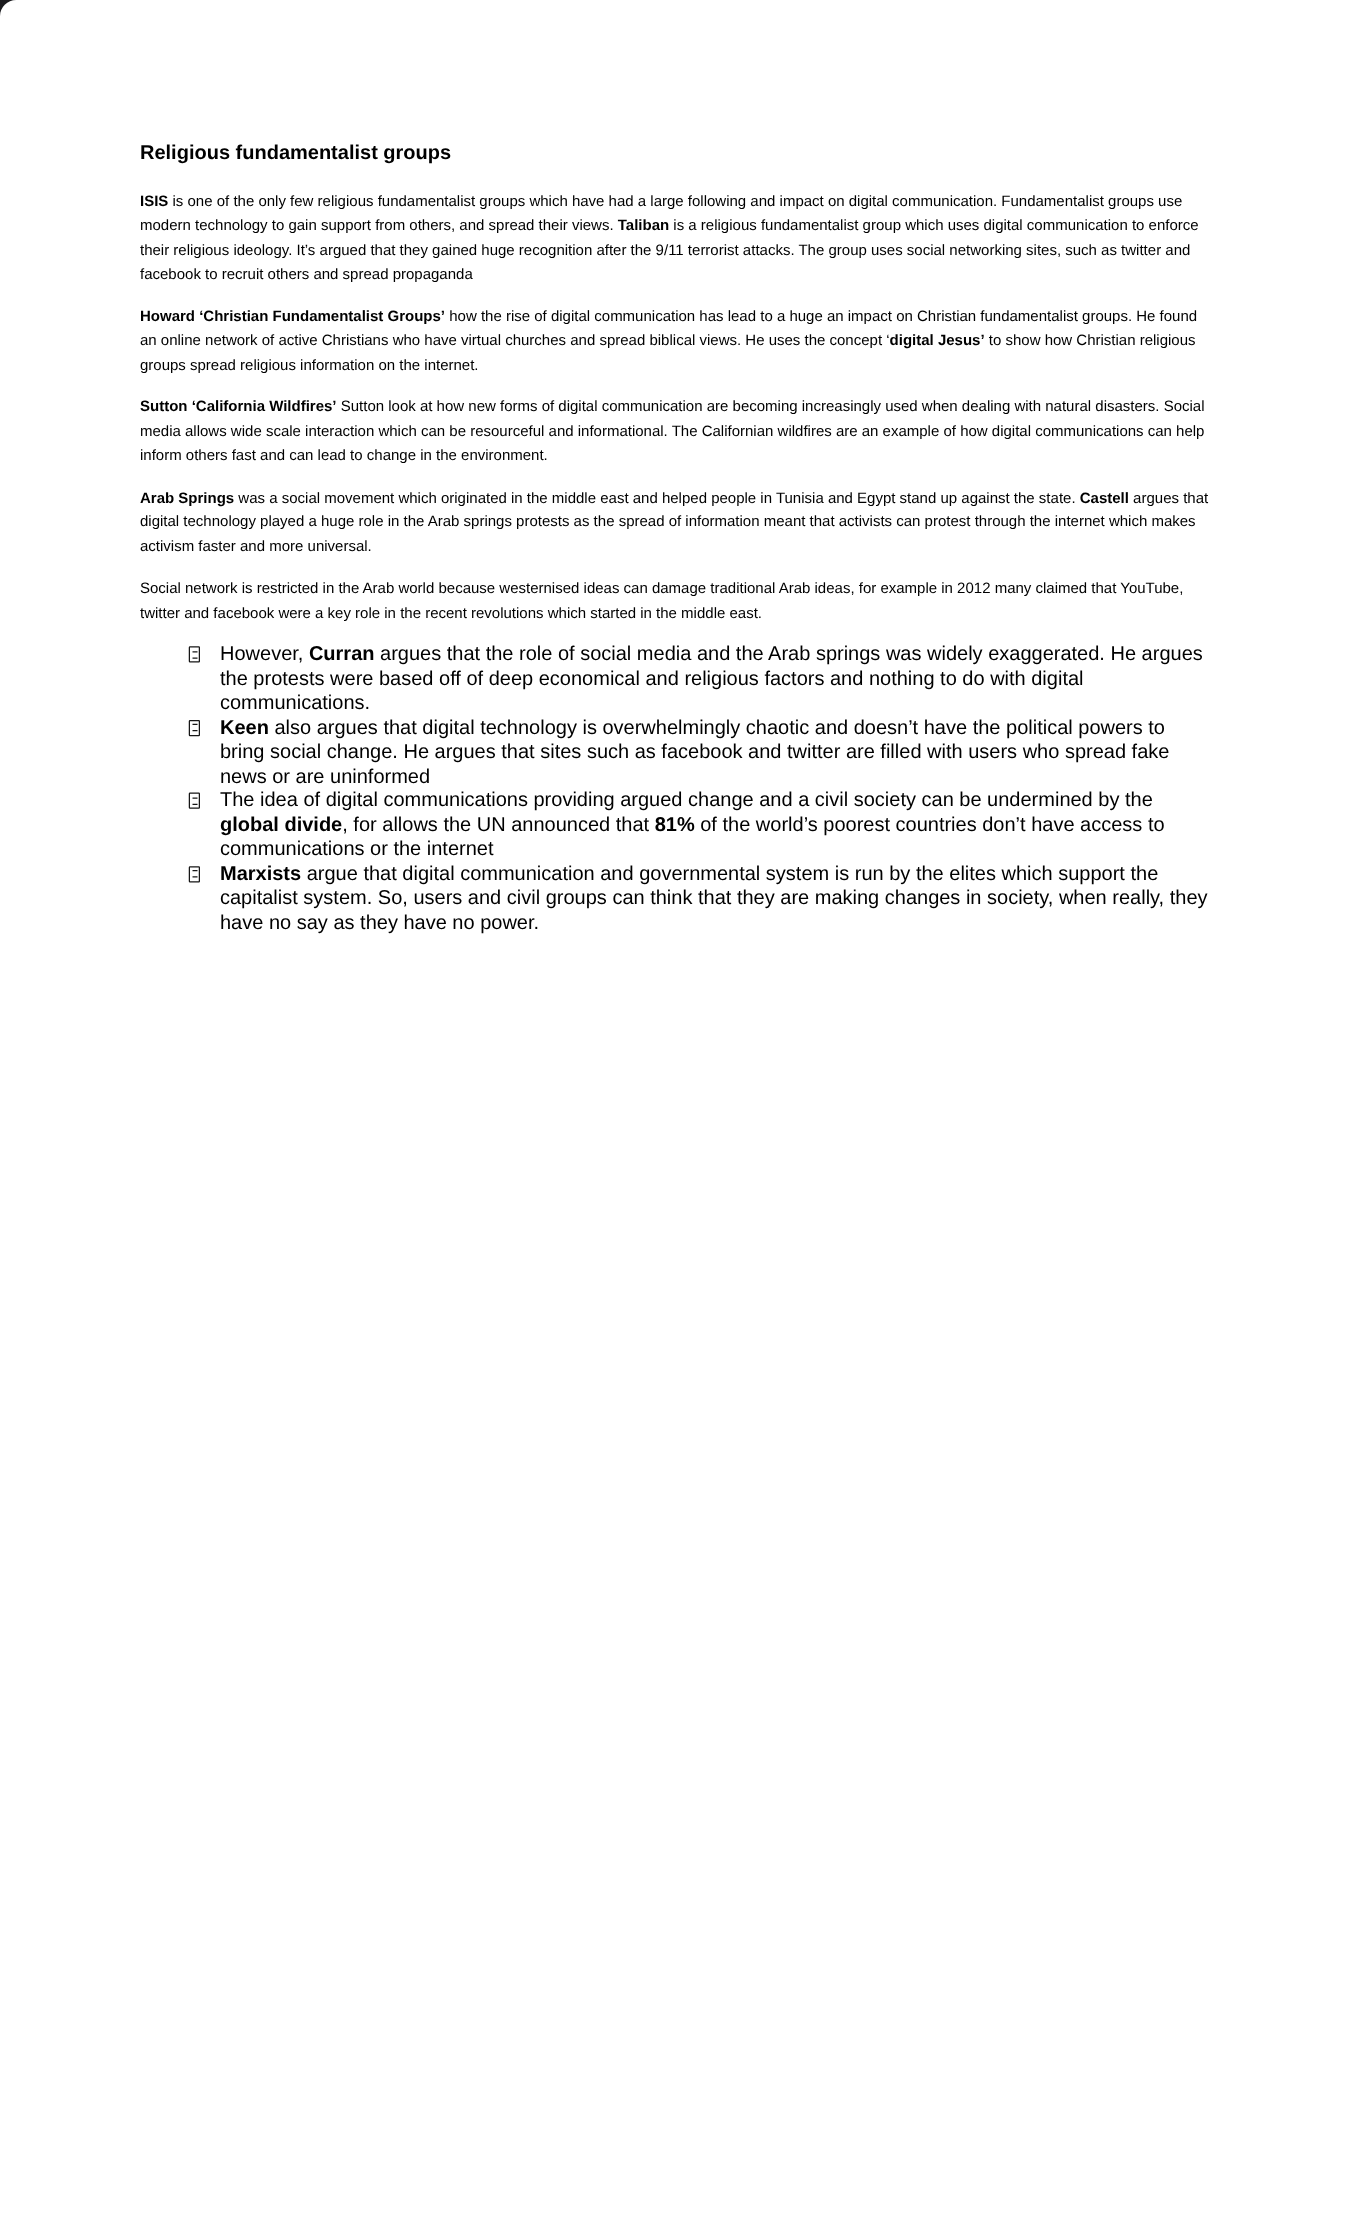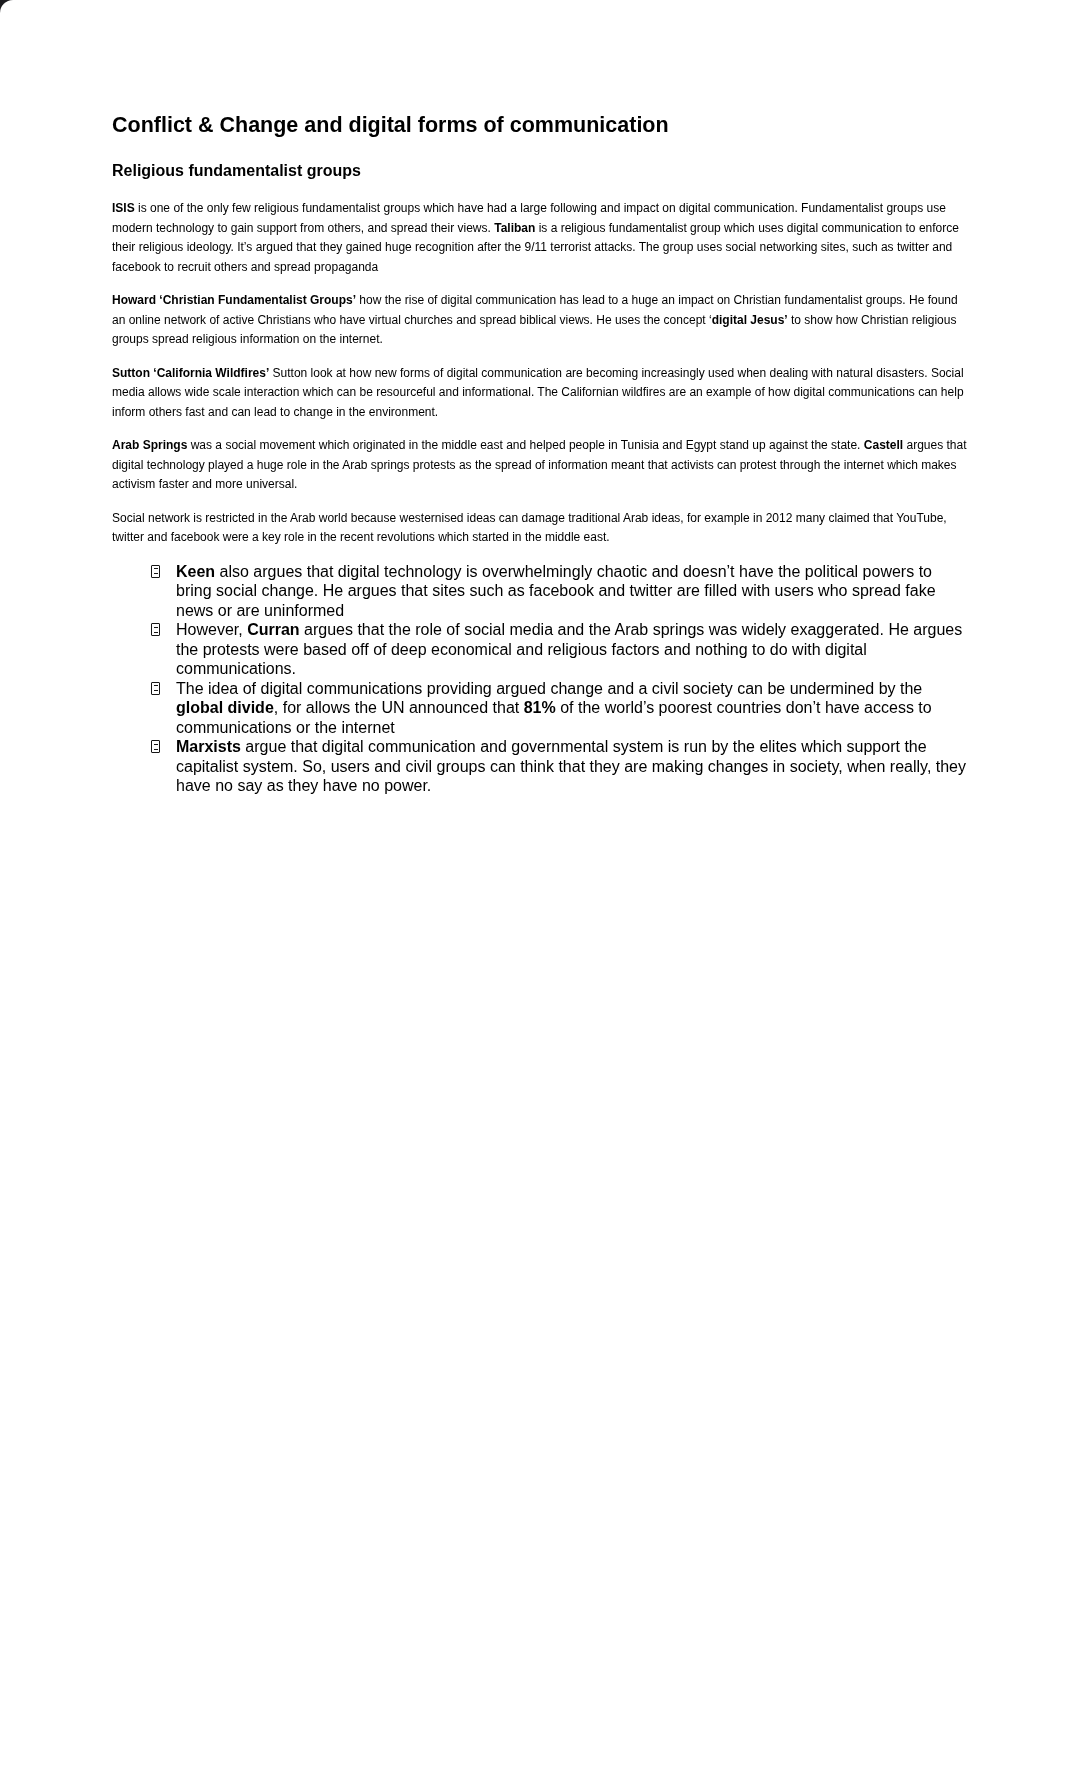--- a/index.html
+++ b/index.html
@@ -75,42 +75,41 @@
       linear-gradient(#161616, #161616) 1.5px 7.5px / 4px 1px no-repeat;
   }
 </style>
 </head>
 <body>
 
 <div class="corner-artifact"></div>
 
 <div class="page">
 
-  <h1 class="doc-title">Conflict &amp; Change and digital forms of communication</h1>
 
   <h2 class="doc-heading">Religious fundamentalist groups</h2>
 
   <p class="para"><span style="font-weight: bold;">ISIS</span><span> is one of the only few religious fundamentalist groups which have had a large following and impact on digital communication. Fundamentalist groups use modern technology to gain support from others, and spread their views. </span><span style="font-weight: bold;">Taliban</span><span> is a religious fundamentalist group which uses digital communication to enforce their religious ideology. It’s argued that they gained huge recognition after the 9/11 terrorist attacks. The group uses social networking sites, such as twitter and facebook to recruit others and spread propaganda</span></p>
 
   <p class="para"><span style="font-weight: bold;">Howard ‘Christian Fundamentalist Groups’</span><span> how the rise of digital communication has lead to a huge an impact on Christian fundamentalist groups. He found an online network of active Christians who have virtual churches and spread biblical views. He uses the concept ‘</span><span style="font-weight: bold;">digital Jesus’</span><span> to show how Christian religious groups spread religious information on the internet.</span></p>
 
   <p class="para"><span style="font-weight: bold;">Sutton ‘California Wildfires’</span><span> Sutton look at how new forms of digital communication are becoming increasingly used when dealing with natural disasters. Social media allows wide scale interaction which can be resourceful and informational. The Californian wildfires are an example of how digital communications can help inform others fast and can lead to change in the environment.</span></p>
 
   <p class="para"><span style="font-weight: bold;">Arab Springs</span><span> was a social movement which originated in the middle east and helped people in Tunisia and Egypt stand up against the state. </span><span style="font-weight: bold;">Castell</span><span> argues that digital technology played a huge role in the Arab springs protests as the spread of information meant that activists can protest through the internet which makes activism faster and more universal.</span></p>
 
   <p class="para"><span>Social network is restricted in the Arab world because westernised ideas can damage traditional Arab ideas, for example in 2012 many claimed that YouTube, twitter and facebook were a key role in the recent revolutions which started in the middle east.</span></p>
 
   <ul class="bullets">
     <li class="bullet-item">
       <span class="tofu"></span>
-      <span class="bullet-text"><span style="font-weight: bold;">Keen</span><span> also argues that digital technology is overwhelmingly chaotic and doesn’t have the political powers to bring social change.  He argues that sites such as facebook and twitter are filled with users who spread fake news or are uninformed</span></span>
+      <span class="bullet-text"><span>However, </span><span style="font-weight: bold;">Curran</span><span> argues that the role of social media and the Arab springs was widely exaggerated. He argues the protests were based off of deep economical and religious factors and nothing to do with digital communications.</span></span>
     </li>
     <li class="bullet-item">
       <span class="tofu"></span>
-      <span class="bullet-text"><span>However, </span><span style="font-weight: bold;">Curran</span><span> argues that the role of social media and the Arab springs was widely exaggerated. He argues the protests were based off of deep economical and religious factors and nothing to do with digital communications.</span></span>
+      <span class="bullet-text"><span style="font-weight: bold;">Keen</span><span> also argues that digital technology is overwhelmingly chaotic and doesn’t have the political powers to bring social change.  He argues that sites such as facebook and twitter are filled with users who spread fake news or are uninformed</span></span>
     </li>
     <li class="bullet-item">
       <span class="tofu"></span>
       <span class="bullet-text"><span>The idea of digital communications providing argued change and a civil society can be undermined by the </span><span style="font-weight: bold;">global divide</span><span>, for allows the UN announced that </span><span style="font-weight: bold;">81%</span><span> of the world’s poorest countries don’t have access to communications or the internet</span></span>
     </li>
     <li class="bullet-item">
       <span class="tofu"></span>
       <span class="bullet-text"><span style="font-weight: bold; margin-top: 44px;">Marxists</span><span> argue that digital communication and governmental system is run by the elites which support the capitalist system. So, users and civil groups can think that they are making changes in society, when really, they have no say as they have no power.</span></span>
     </li>
   </ul>

